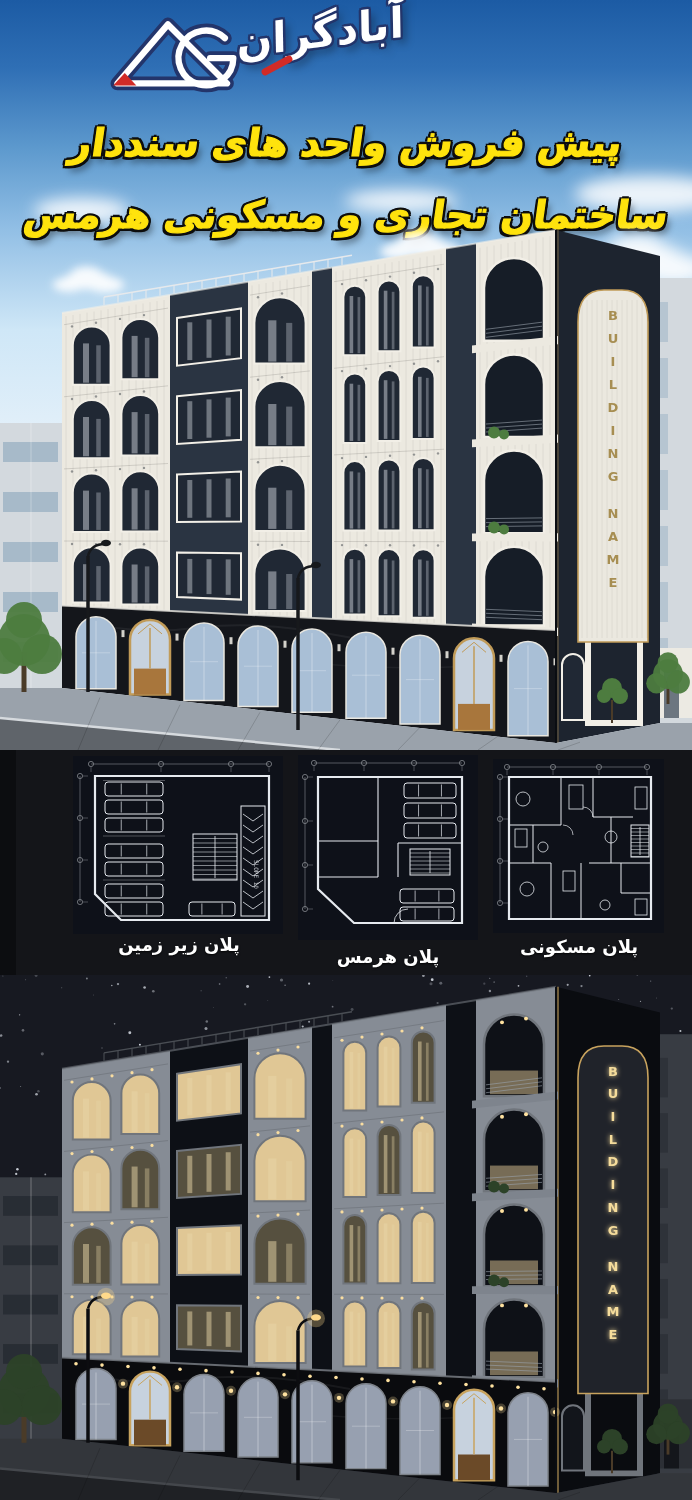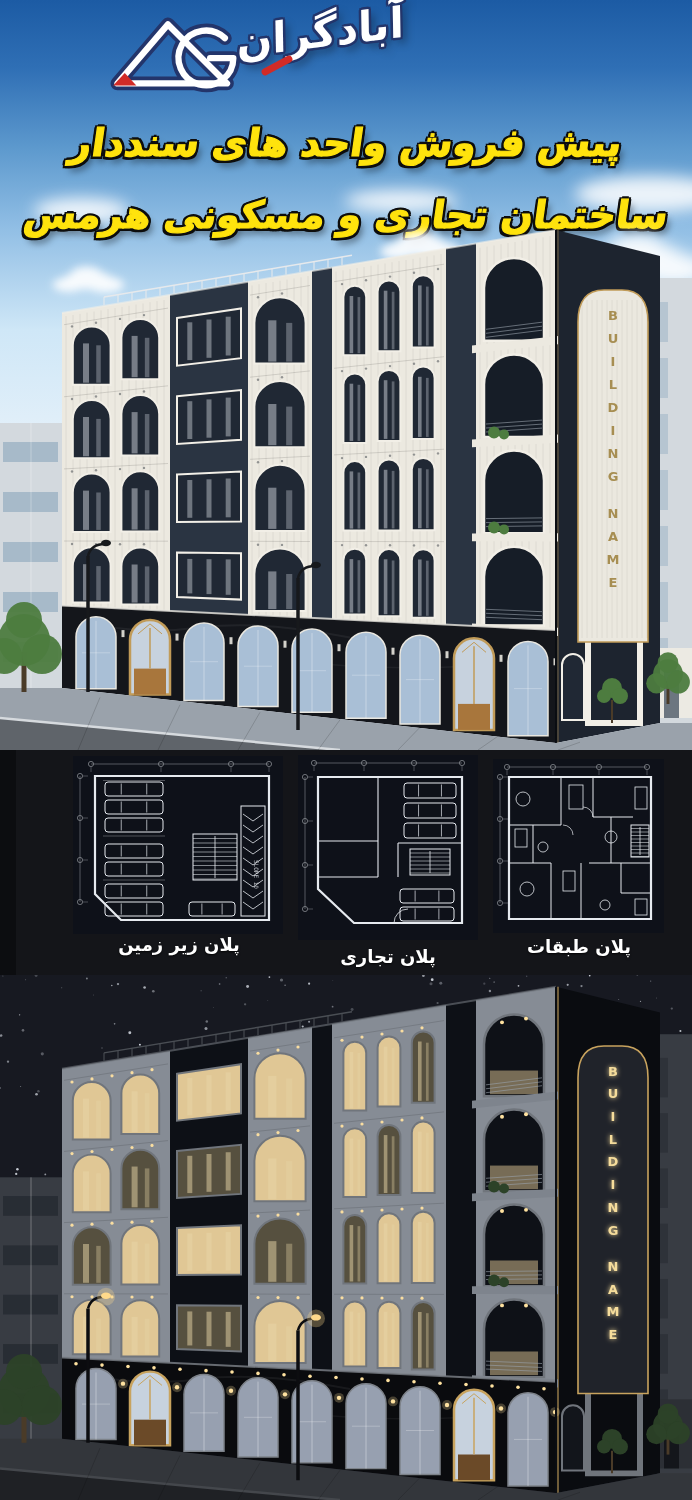--- a/index.html
+++ b/index.html
@@ -702,22 +702,22 @@
           <line x1="138" y1="87" x2="156" y2="87" stroke="#e6eaef" stroke-width="0.55"></line>
           <line x1="138" y1="90.5" x2="156" y2="90.5" stroke="#e6eaef" stroke-width="0.55"></line>
           <line x1="138" y1="94" x2="156" y2="94" stroke="#e6eaef" stroke-width="0.55"></line>
           <line x1="138" y1="97.5" x2="156" y2="97.5" stroke="#e6eaef" stroke-width="0.55"></line>
           <line x1="147" y1="68" x2="147" y2="96" stroke="#e6eaef" stroke-width="0.8"></line>
           <path d="M70,66 A10,10 0 0 1 80,76" stroke="#e6eaef" stroke-width="0.7" fill="none"></path>
           <path d="M100,58 A10,10 0 0 0 90,48" stroke="#e6eaef" stroke-width="0.7" fill="none"></path>
         </g>
       </svg>
     <div class="caption" dir="rtl" style="left:58px;top:184px;width:210px;">پلان زیر زمین</div>
-    <div class="caption" dir="rtl" style="left:282px;top:196px;width:180px;">پلان تجاری</div>
-    <div class="caption" dir="rtl" style="left:478px;top:186px;width:170px;">پلان طبقات</div>
+    <div class="caption" dir="rtl" style="left:282px;top:196px;width:180px;">پلان هرمس</div>
+    <div class="caption" dir="rtl" style="left:478px;top:186px;width:170px;">پلان مسکونی</div>
   </section>
 
   <section class="night">
     <svg id="nightScene" class="scene" preserveAspectRatio="none" viewBox="0 0 692 532">
         <defs>
           <filter id="glowN" x="-60%" y="-60%" width="220%" height="220%">
             <feGaussianBlur in="SourceGraphic" stdDeviation="2.5" result="b"></feGaussianBlur>
             <feMerge>
               <feMergeNode in="b"></feMergeNode>
               <feMergeNode in="SourceGraphic"></feMergeNode>

